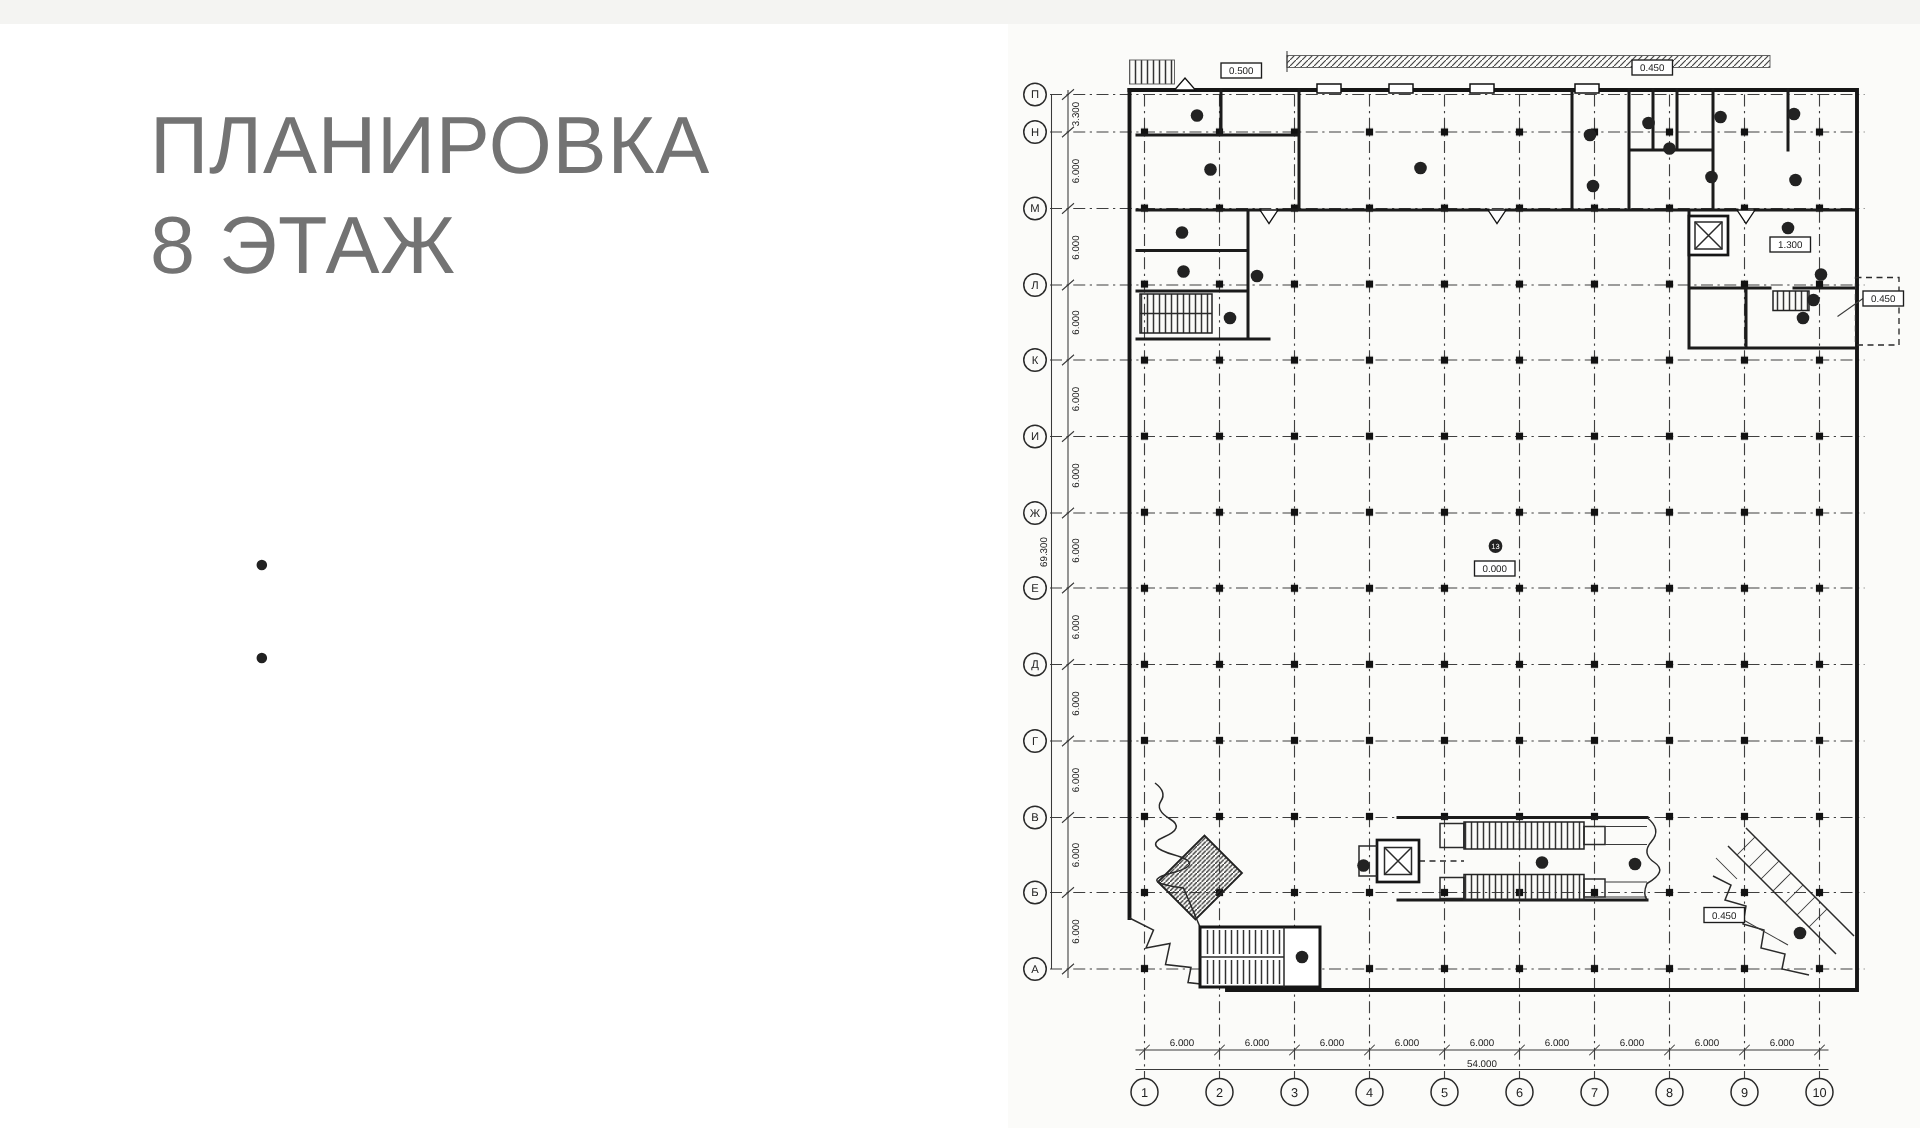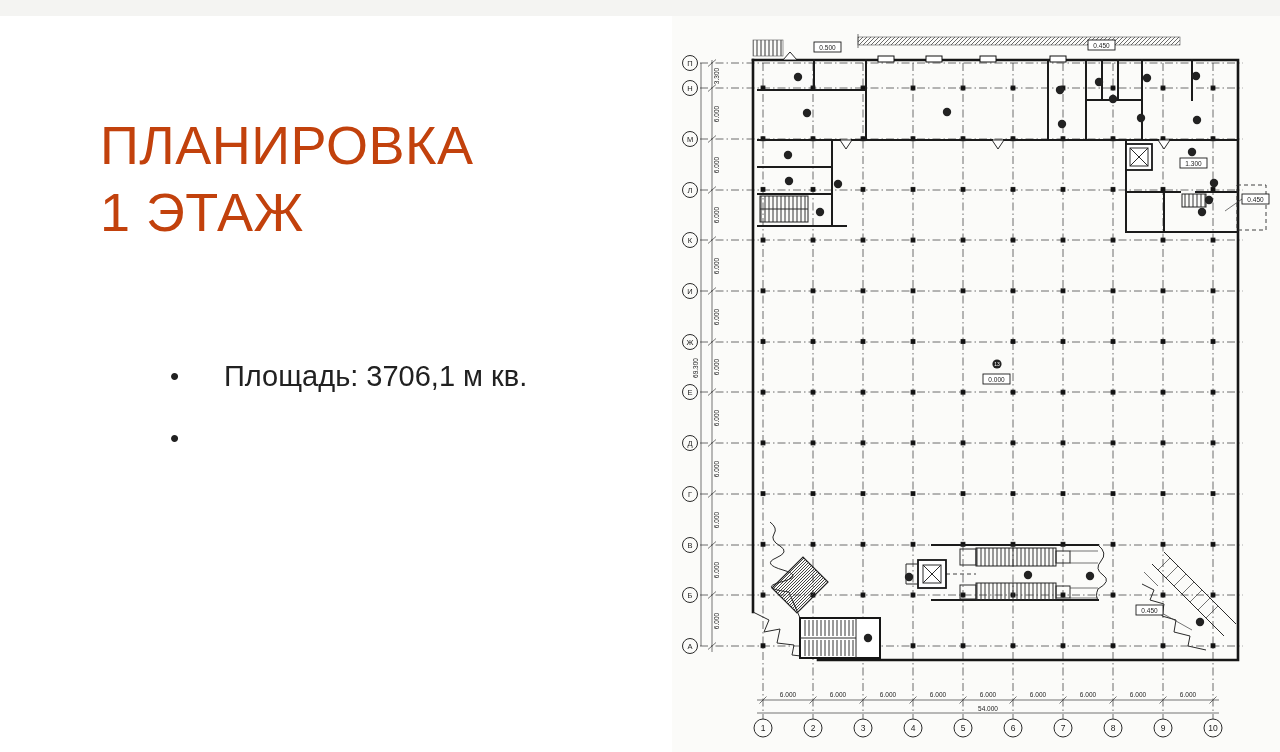--- a/index.html
+++ b/index.html
@@ -1,20 +1,20 @@
 <!DOCTYPE html>
 <html><head>
 <meta charset="utf-8">
 <style>
   html,body{margin:0;padding:0;background:#e9e9e9;}
   .slide{position:relative;width:1280px;height:752px;background:#ffffff;overflow:hidden;
          font-family:"Liberation Sans",sans-serif;}
   .topstrip{position:absolute;left:0;top:0;width:1280px;height:16px;background:#f4f4f2;}
   .title{position:absolute;left:100px;top:64px;font-size:54px;line-height:67px;
-         color:#c2410c;font-weight:400;letter-spacing:.5px;margin-top:48px;}
+         color:#737373;font-weight:400;letter-spacing:.5px;}
   .bullet{position:absolute;left:170px;display:flex;align-items:flex-start;color:#212121;}
   .bullet .dot{font-size:26px;line-height:40px;width:18px;}
   .bullet .btxt{font-size:29px;line-height:40px;margin-left:36px;}
   .planwrap{position:absolute;left:672px;top:16px;width:608px;height:736px;}
   svg text{font-family:"Liberation Sans",sans-serif;fill:#222;}
   .dimtxt{font-size:6.5px;}
   .axtxt{font-size:7.5px;}
   .coltxt{font-size:8.5px;}
   .lvltxt{font-size:6.5px;}
   .thin{stroke:#3a3a3a;stroke-width:.7;fill:none;}
@@ -27,26 +27,25 @@
   .marker{fill:#222;}
 </style>
 </head>
 <body>
 
 <div class="slide">
   <div class="topstrip"></div>
 
   <div class="title">
     <div>ПЛАНИРОВКА</div>
-    <div>1 ЭТАЖ</div>
+    <div>8 ЭТАЖ</div>
   </div>
 
   <div class="bullet" style="top:356px;">
     <span class="dot">•</span>
-    <span class="btxt">Площадь: 3706,1 м кв.</span>
   </div>
   <div class="bullet" style="top:418px;">
     <span class="dot">•</span>
   </div>
 
   <div class="planwrap">
   <svg width="608" height="736" viewBox="672 16 608 736" xmlns="http://www.w3.org/2000/svg">
     <defs>
       <pattern id="cols" x="738" y="62.65" width="50" height="50.7" patternUnits="userSpaceOnUse">
         <rect x="22.6" y="22.95" width="4.8" height="4.8" fill="#111"></rect>

